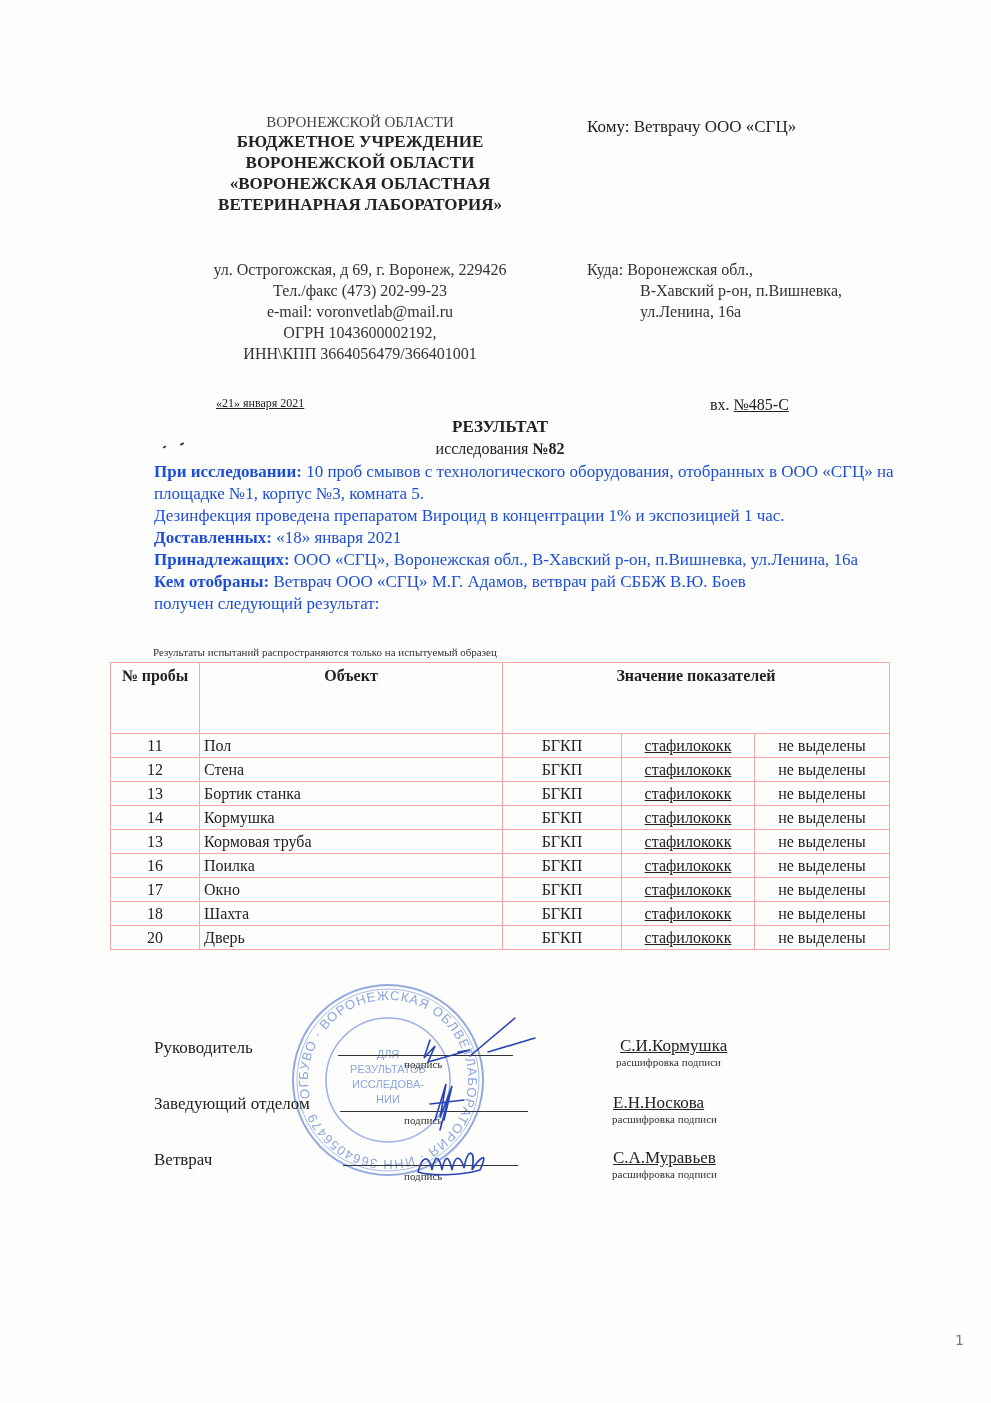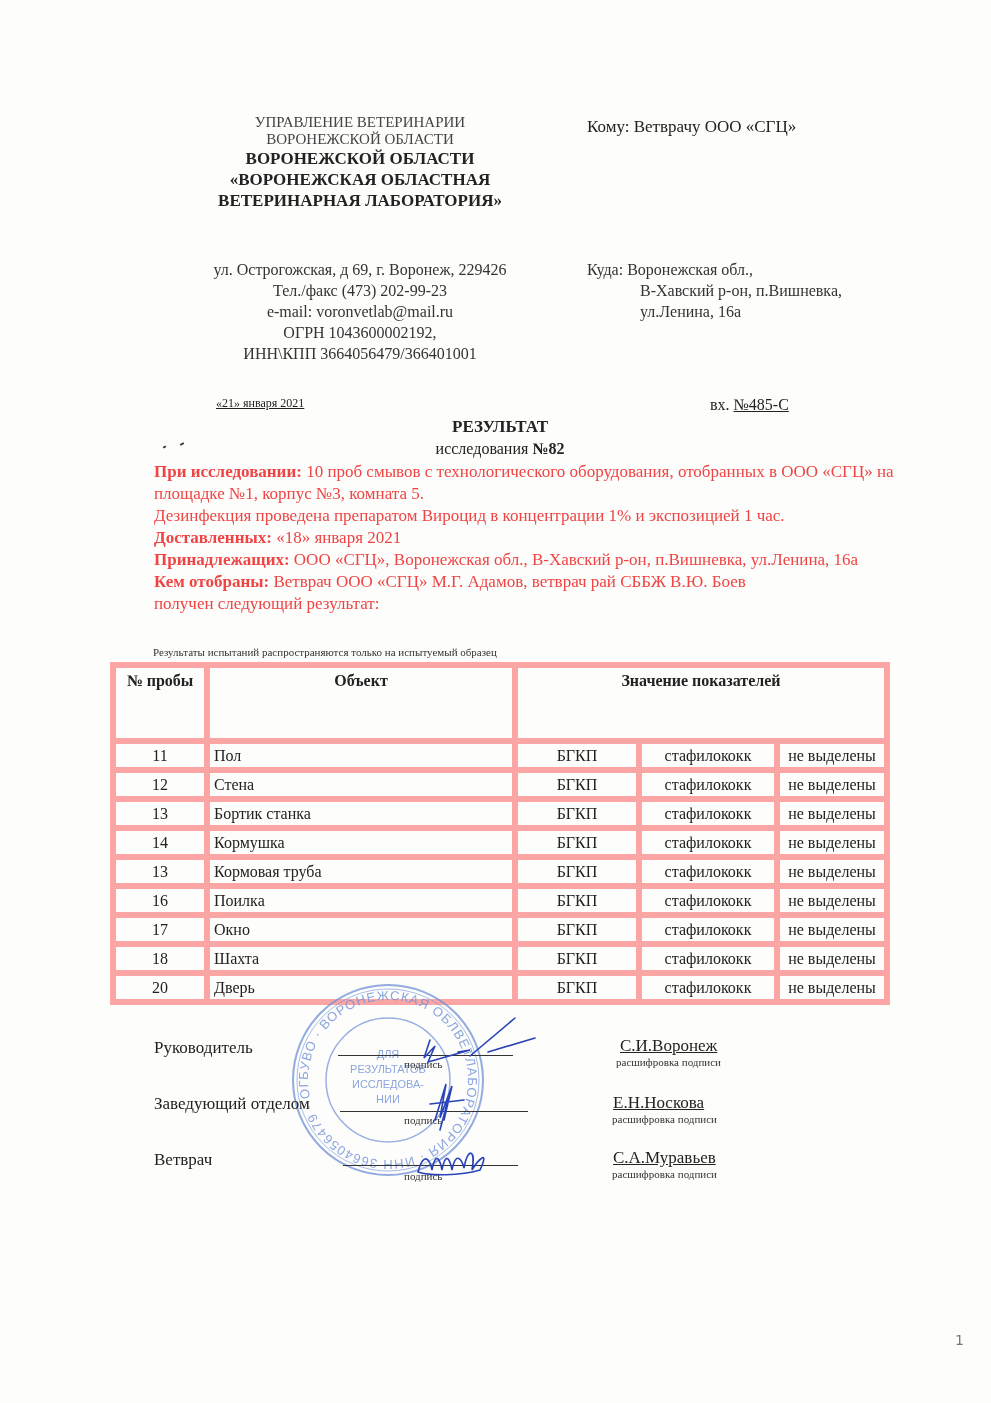--- a/index.html
+++ b/index.html
@@ -14,50 +14,50 @@
   .to { left: 587px; top: 117px; font-size: 17px; }
   .contacts { left: 160px; top: 259px; width: 400px; font-size: 16px; line-height: 21px; text-align: center; color: #333; }
   .dest { left: 587px; top: 259px; font-size: 16px; line-height: 21px; color: #333; }
   .dest .indent { padding-left: 53px; }
   .date { left: 216px; top: 396px; font-size: 12px; text-decoration: underline; }
   .inno { left: 710px; top: 396px; font-size: 16px; }
   .inno u { text-decoration: underline; }
   .title { left: 150px; top: 417px; width: 700px; text-align: center; font-weight: bold; font-size: 17px; }
   .subtitle { left: 150px; top: 440px; width: 700px; text-align: center; font-size: 16px; }
   .subtitle b { font-weight: bold; }
-  .body-text { left: 154px; top: 461px; width: 800px; font-size: 17px; line-height: 22px; color: #ef4444; }
+  .body-text { left: 154px; top: 461px; width: 800px; font-size: 17px; line-height: 22px; color: #1d4ed8; }
   .body-text p { margin: 0; }
   .body-text b { font-weight: bold; }
   .note { left: 153px; top: 646px; font-size: 11px; color: #333; }
   table.results {
     position: absolute; left: 110px; top: 662px; width: 780px;
     border-collapse: collapse; font-size: 16px; color: #222;
   }
   table.results td, table.results th {
-    border: 6px solid #fca5a5; padding: 0 4px; height: 23px; line-height: 22px;
+    border: 1px solid #fca5a5; padding: 0 4px; height: 23px; line-height: 22px;
   }
   table.results th { font-weight: bold; vertical-align: top; height: 68px; padding-top: 2px; }
   .c-num { width: 80px; text-align: center; }
   .c-obj { width: 294px; text-align: left; }
   .c-a { width: 110px; text-align: center; }
-  .c-b { width: 124px; text-align: center; }
+  .c-b { width: 124px; text-align: center; text-decoration: underline; }
   .c-c { text-align: center; }
   .sig-label { font-size: 17px; }
   .sig-line { border-bottom: 1px solid #333; width: 175px; height: 1px; }
   .sig-caption { font-size: 11px; color: #333; }
   .sig-name { font-size: 17px; text-decoration: underline; }
   .stamp { left: 288px; top: 980px; width: 200px; height: 200px; }
   .page-num { left: 955px; top: 1332px; font-size: 14px; color: #777; font-family: "DejaVu Sans", sans-serif; }
 </style>
 </head>
 <body>
 
 <div class="abs org">
-  <div class="light">УПРАВЛЕНИЕ ВЕТЕРИНАРИИ</div>
   <div class="light">ВОРОНЕЖСКОЙ ОБЛАСТИ</div>
+  <div class="bold">БЮДЖЕТНОЕ УЧРЕЖДЕНИЕ</div>
   <div class="bold">ВОРОНЕЖСКОЙ ОБЛАСТИ</div>
   <div class="bold">«ВОРОНЕЖСКАЯ ОБЛАСТНАЯ</div>
   <div class="bold">ВЕТЕРИНАРНАЯ ЛАБОРАТОРИЯ»</div>
 </div>
 
 <div class="abs to">Кому: Ветврачу ООО «СГЦ»</div>
 
 <div class="abs contacts">
   <div>ул. Острогожская, д 69, г. Воронеж, 229426</div>
   <div>Тел./факс (473) 202-99-23</div>
@@ -177,21 +177,21 @@
     <text x="100" y="78">ДЛЯ</text>
     <text x="100" y="93">РЕЗУЛЬТАТОВ</text>
     <text x="100" y="108">ИССЛЕДОВА-</text>
     <text x="100" y="123">НИИ</text>
   </g>
 </svg>
 
 <div class="abs sig-label" style="left:154px;top:1038px">Руководитель</div>
 <div class="abs sig-line" style="left:338px;top:1054px"></div>
 <div class="abs sig-caption" style="left:404px;top:1058px">подпись</div>
-<div class="abs sig-name" style="left:620px;top:1036px">С.И.Воронеж</div>
+<div class="abs sig-name" style="left:620px;top:1036px">С.И.Кормушка</div>
 <div class="abs sig-caption" style="left:616px;top:1056px">расшифровка подписи</div>
 
 <div class="abs sig-label" style="left:154px;top:1094px">Заведующий отделом</div>
 <div class="abs sig-line" style="left:340px;top:1110px;width:188px"></div>
 <div class="abs sig-caption" style="left:404px;top:1114px">подпись</div>
 <div class="abs sig-name" style="left:613px;top:1093px">Е.Н.Носкова</div>
 <div class="abs sig-caption" style="left:612px;top:1113px">расшифровка подписи</div>
 
 <div class="abs sig-label" style="left:154px;top:1150px">Ветврач</div>
 <div class="abs sig-line" style="left:343px;top:1164px"></div>

